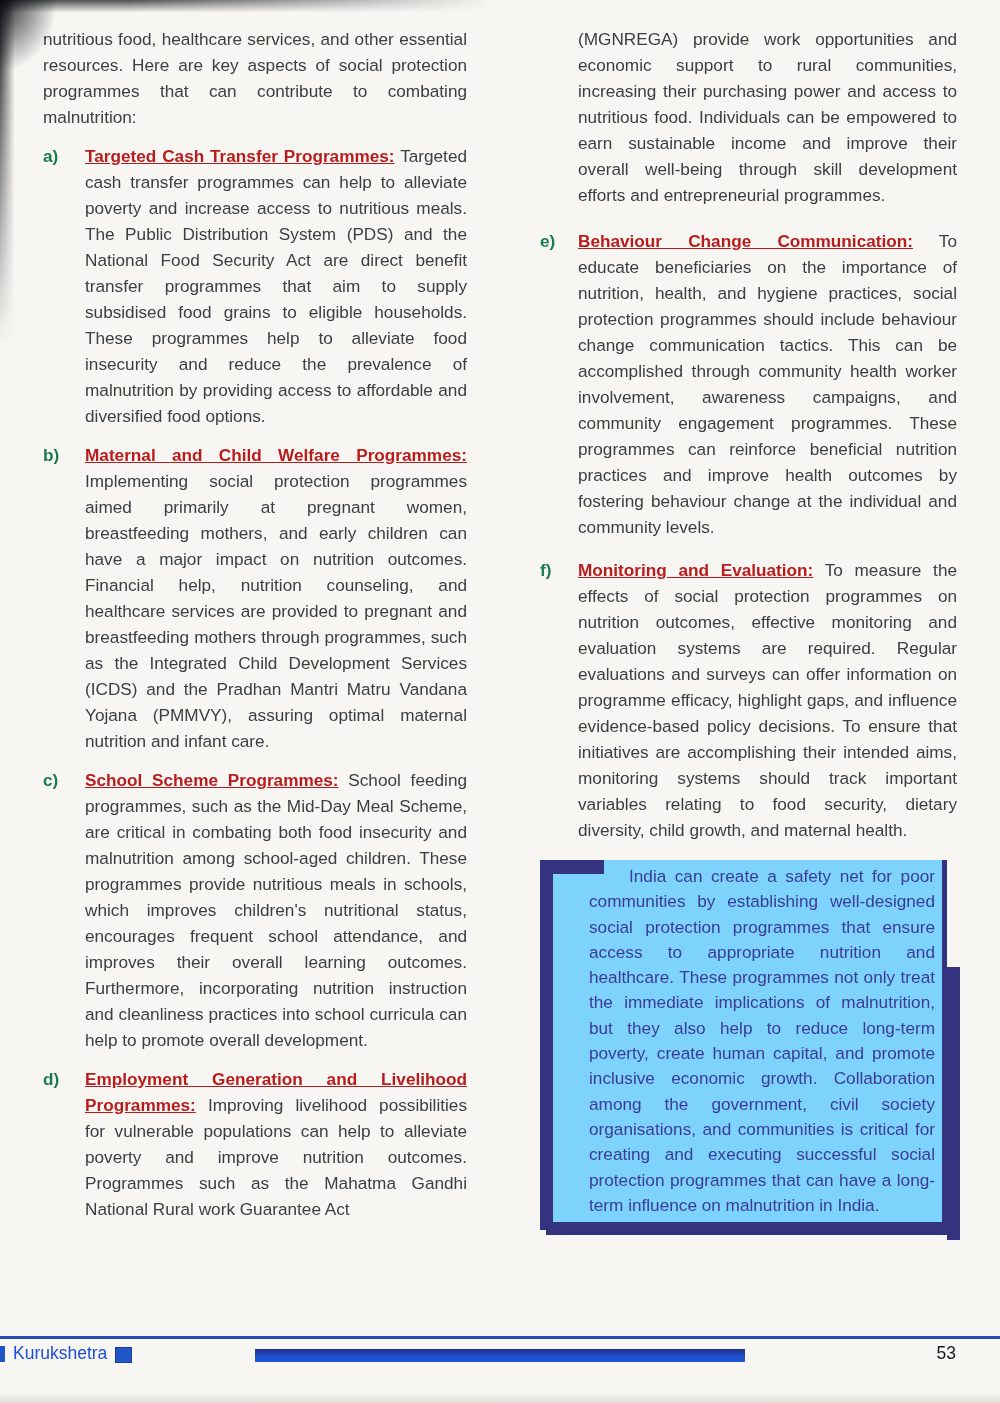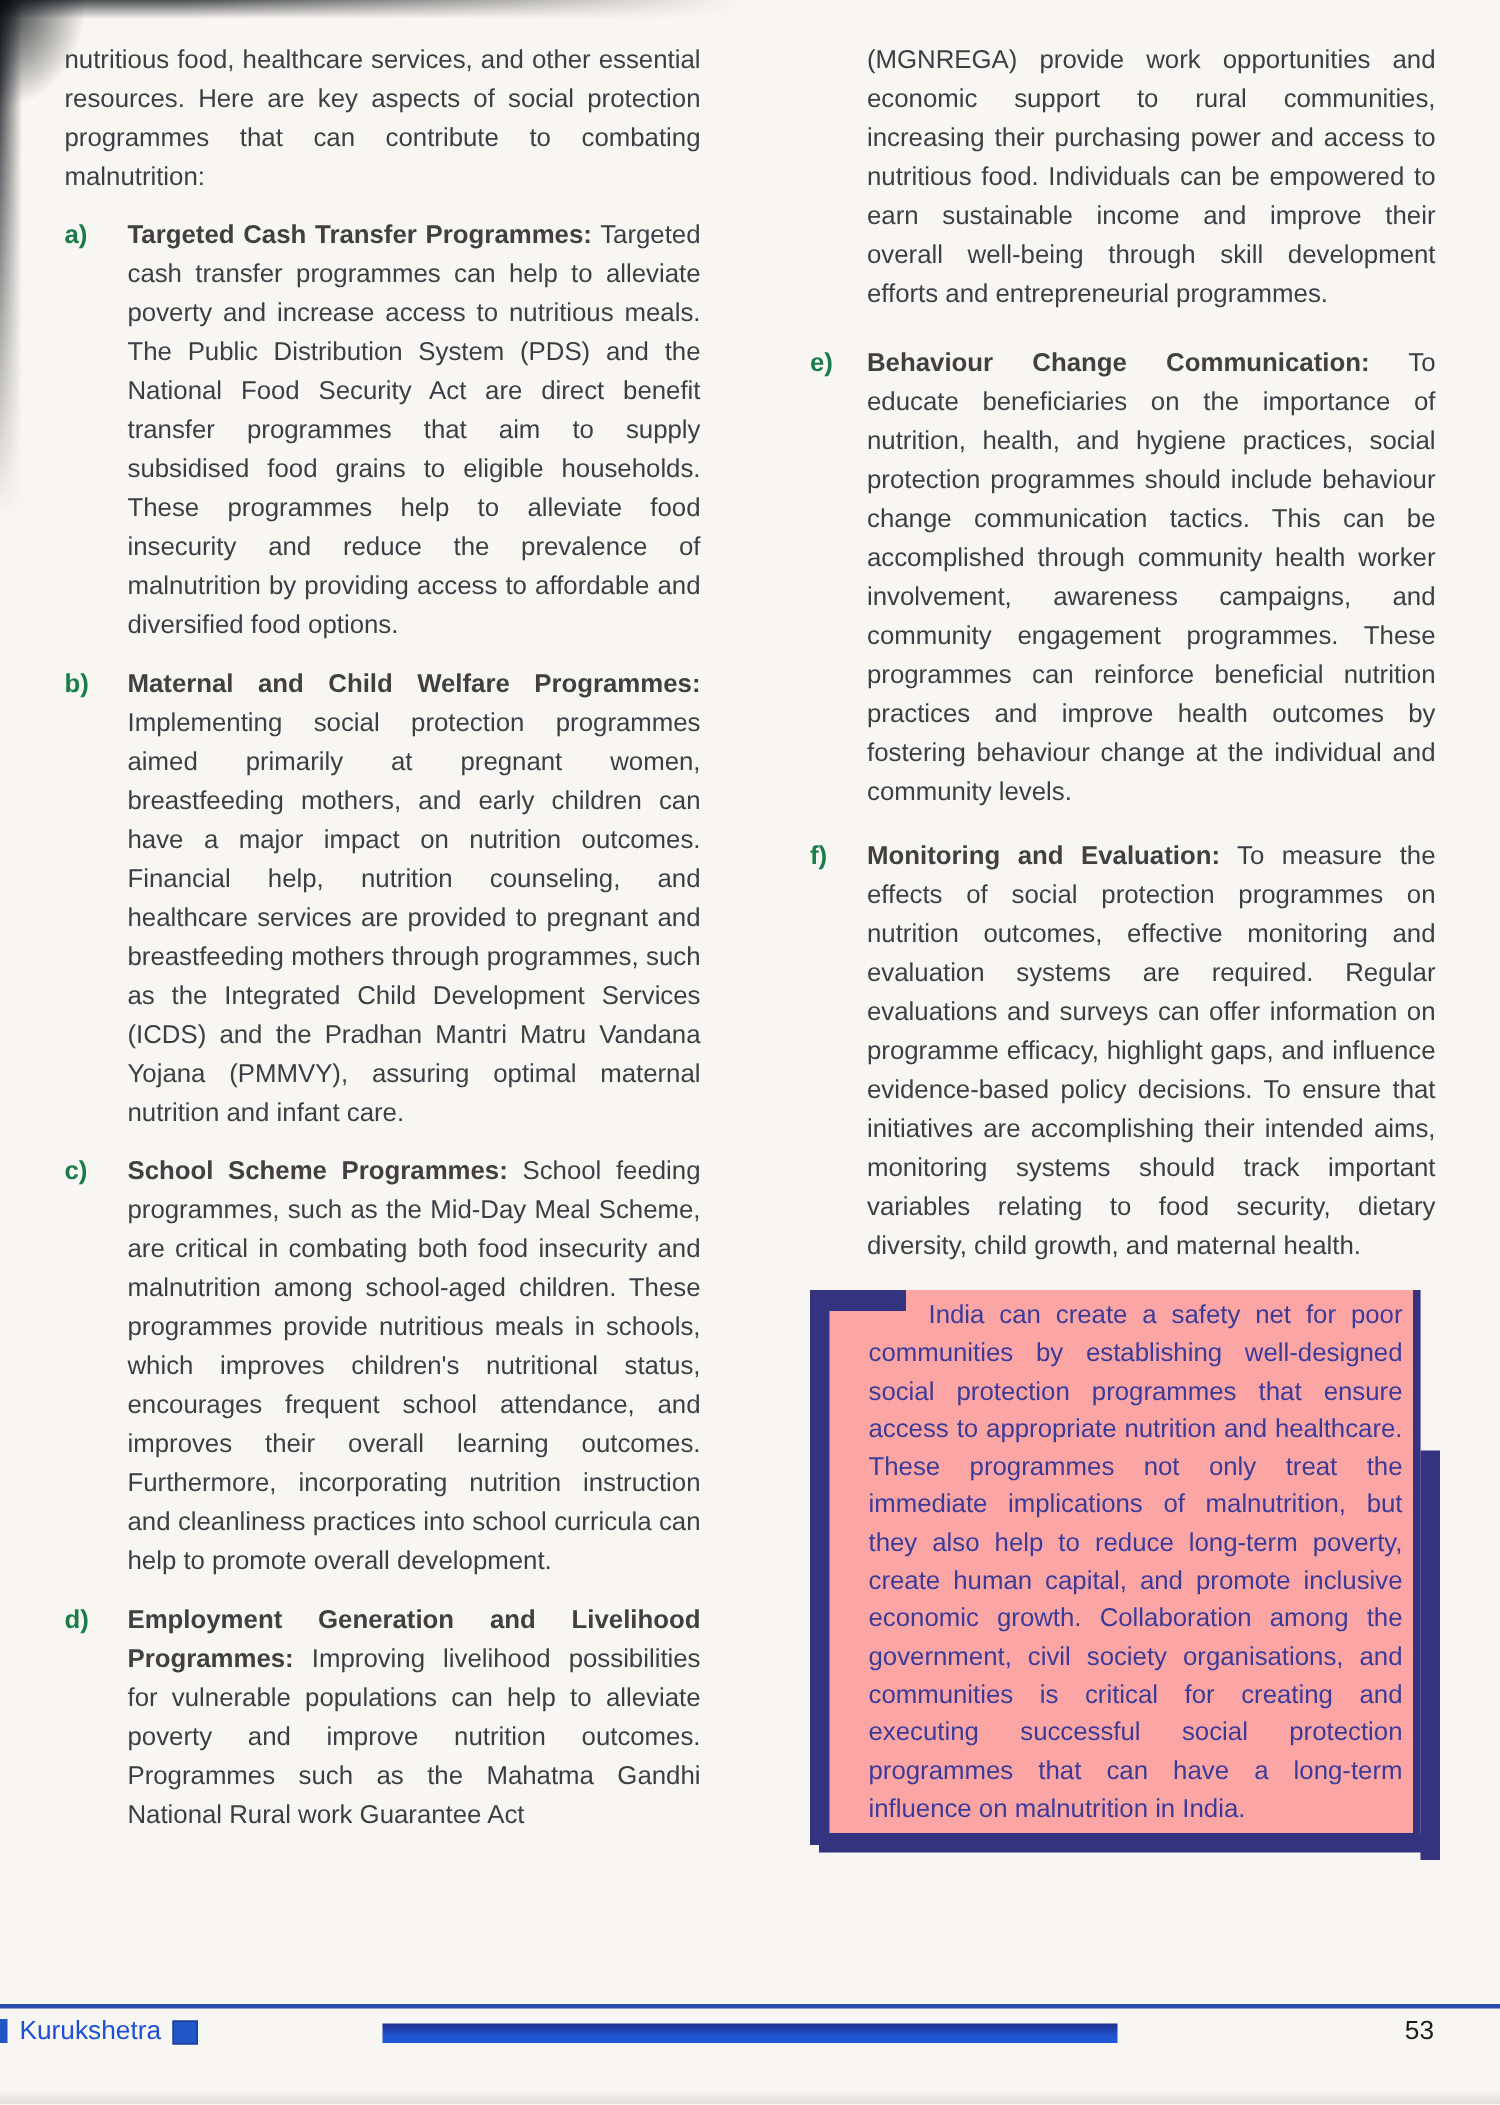--- a/index.html
+++ b/index.html
@@ -47,37 +47,37 @@
 
   p { margin:0; }
   .jpara { text-align: justify; }
   .intro { margin-bottom: 13px; }
 
   .item { display:flex; margin-bottom:13px; }
   .col-right .item { margin-bottom:17px; }
   .letter { flex:0 0 42px; font-weight:700; color:#1a7c4b; }
   .col-right .letter { flex:0 0 38px; }
   .itext { flex:1; text-align: justify; }
-  .ihead { font-weight:700; color:#404040; }
+  .ihead { font-weight:700; color:#b91c1c;text-decoration:underline; }
 
   .continuation { padding-left:38px; margin-bottom:20px; }
 
   
   .quote-box { position:relative; margin-top:6px; width:420px; }
   .qb-bar { position:absolute; background:#33337f; }
   .qb-left   { left:0; top:0; width:13px; height:calc(100% - 3px); }
   .qb-top    { left:0; top:0; width:64px; height:14px; }
   .qb-right  { right:0; top:107px; bottom:-7px; width:13px; }
   .qb-bottom { left:6px; right:0; bottom:-2px; height:13px; }
   .qb-content {
     margin-left:13px; margin-right:13px;
-    background:#fca5a5;
+    background:#7dd3fc;
     border-right:5px solid #33337f;
     border-bottom:5px solid #33337f;
-    padding: 4px 7px 10px 26px;
+    padding: 4px 7px 10px 36px;
   }
   .qb-content p {
     text-align: justify;
     text-indent: 40px;
     color:#3b3b97;
     font-size:17.2px; line-height:25.3px;
   }
 
   
   .footer { position:absolute; left:0; right:0; top:0; height:100%; pointer-events:none; }

